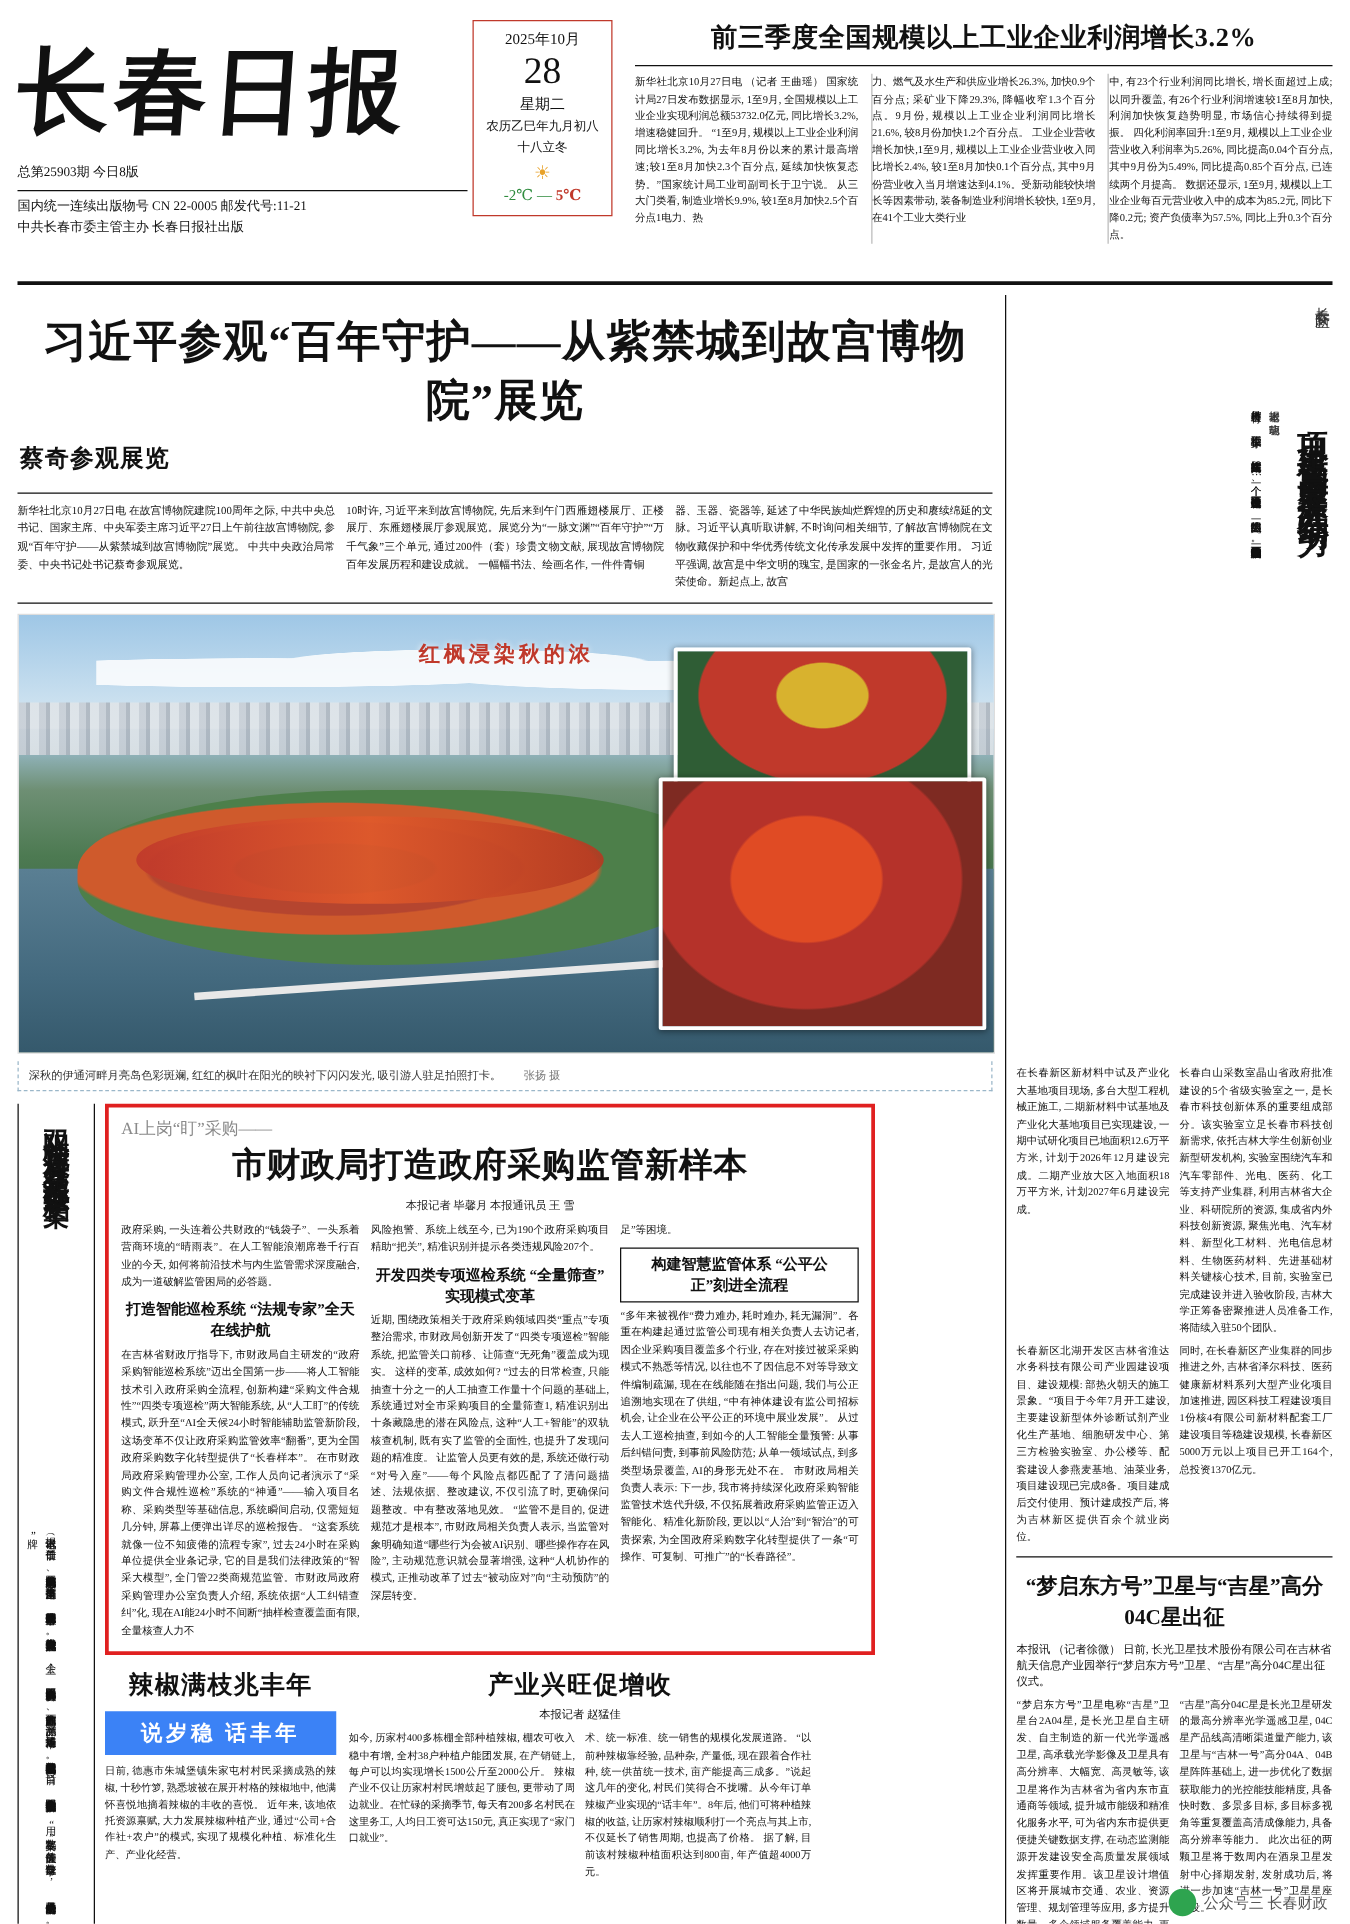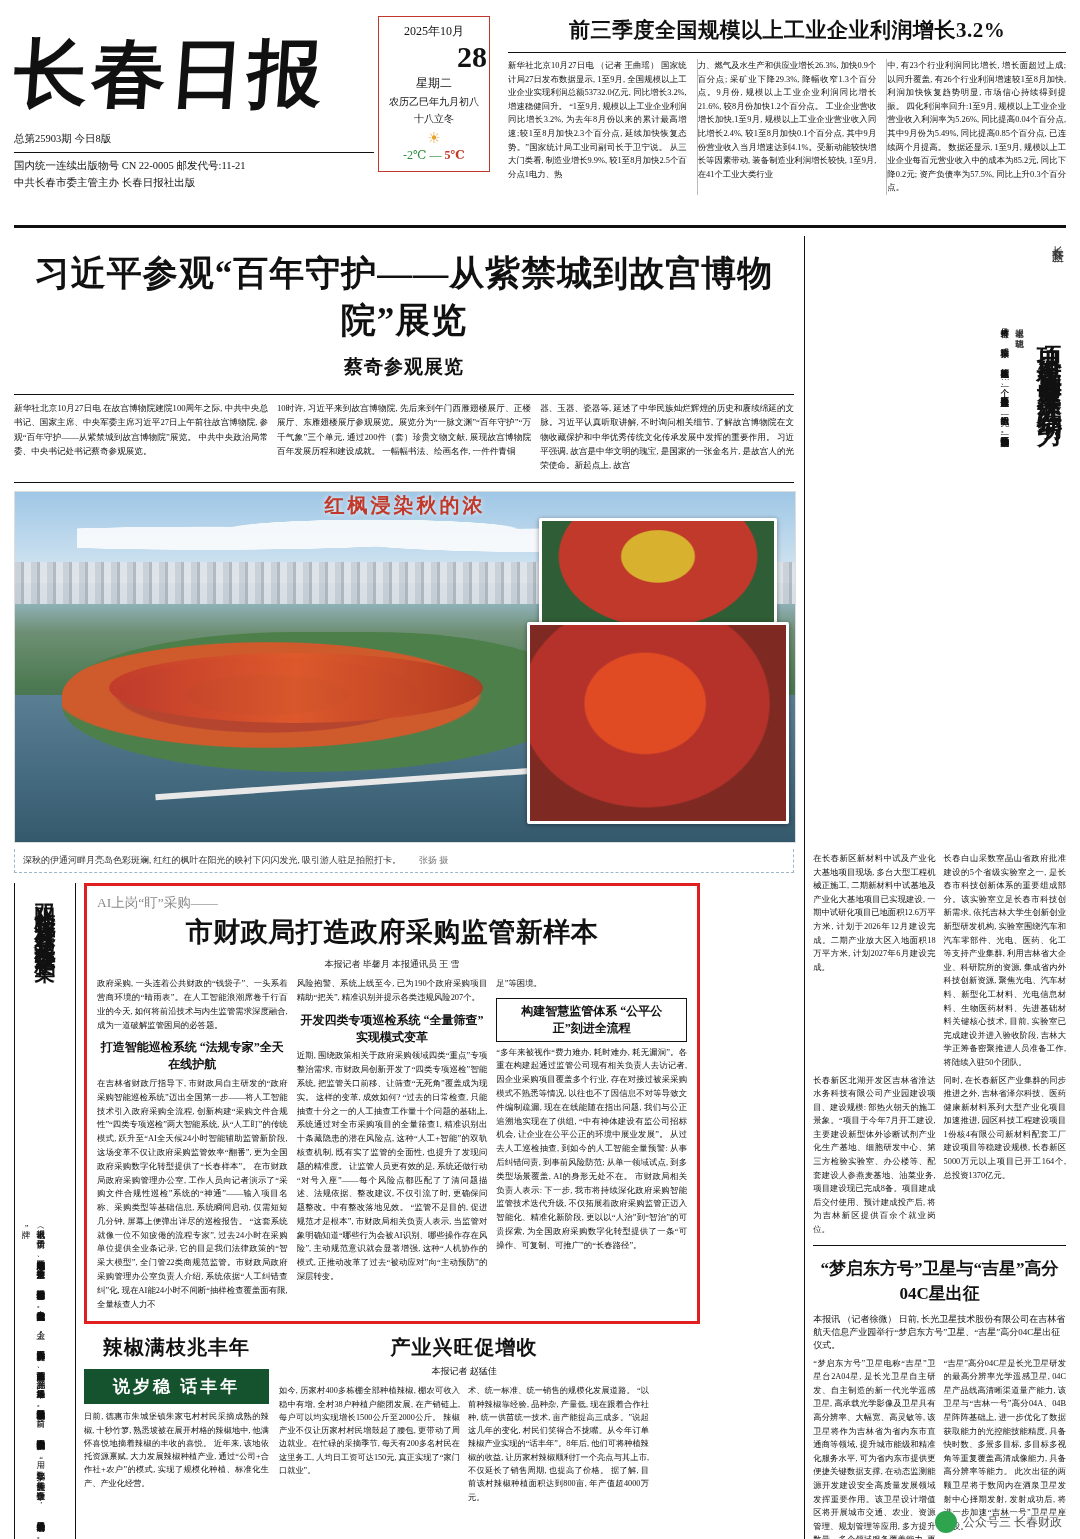--- a/index.html
+++ b/index.html
@@ -23,21 +23,21 @@
     transform:skewX(-4deg);
   }
   .mast-meta{font-size:10.5px;line-height:1.7;margin-top:16px;color:#111;}
   .mast-meta .rule{border-top:1px solid #111;margin:4px 0;}
 
   .datebox{
     width:112px;border:1px solid #c0392b;margin:6px 6px 0 4px;
     text-align:center;padding:6px 2px 8px;box-sizing:border-box;
   }
   .datebox .ymd{font-size:12px;margin-bottom:2px;}
-  .datebox .day{font-size:30px;font-weight:bold;line-height:1;margin:2px 0 3px;text-align:right;}
+  .datebox .day{font-size:30px;font-weight:normal;line-height:1;margin:2px 0 3px;}
   .datebox .wk{font-size:12px;}
   .datebox .lunar{font-size:10px;line-height:1.5;margin-top:2px;}
   .datebox .sun{color:#e8a22a;font-size:15px;margin:3px 0 1px;}
   .datebox .temp{font-size:12px;color:#2e8b3d;}
   .datebox .temp b{color:#c0392b;}
 
   .mast-right{flex:1;padding-left:12px;}
   .headline-top{
     font-size:21px;font-weight:bold;text-align:center;letter-spacing:0.5px;
     padding:6px 0 8px;border-bottom:1px solid #111;
@@ -45,21 +45,21 @@
   .top-cols{display:flex;gap:10px;padding-top:6px;}
   .top-cols .col{flex:1;font-size:8.4px;line-height:1.62;text-align:justify;}
   .vline{border-left:1px solid #bbb;}
 
   
   .mainhead{padding:14px 2px 6px;}
   .mainhead h1{
     margin:0;text-align:center;font-size:35px;font-weight:bold;letter-spacing:1px;
   }
   .mainhead .sub{
-    text-align:center;font-size:19px;font-weight:bold;margin-top:10px;letter-spacing:1px;
+    font-size:19px;font-weight:bold;margin-top:10px;letter-spacing:1px;
   }
   .rule-thin{border-top:1px solid #111;margin:8px 0 0;}
 
   
   .body-grid{display:flex;gap:10px;margin-top:8px;}
   .left-zone{width:790px;}
   .right-zone{width:256px;border-left:1px solid #111;padding-left:8px;}
 
   .news-cols{display:flex;gap:9px;padding-top:6px;}
   .news-cols .col{flex:1;font-size:8.6px;line-height:1.66;text-align:justify;}
@@ -86,22 +86,22 @@
      border-radius:48% 42% 55% 50%;
      background:radial-gradient(ellipse at 40% 45%,#7a3b2e 0 18%,#b5452f 19% 34%,#cf5a2c 35% 48%,#4d7f4a 49% 100%);}
   .photo-main .redbelt{position:absolute;top:46%;left:12%;width:48%;height:20%;
      border-radius:50%;background:linear-gradient(90deg,#c0392b,#e05a2b,#b33a22);opacity:.92;}
   .photo-main .trees{position:absolute;top:30%;right:4%;width:30%;height:28%;
      background:radial-gradient(circle at 30% 50%,#2f5d35 0 20%,transparent 21%),
                 radial-gradient(circle at 60% 40%,#3a6b3c 0 18%,transparent 19%),
                 radial-gradient(circle at 80% 65%,#27502d 0 22%,transparent 23%);}
   .photo-main .bridge{position:absolute;bottom:16%;left:18%;width:52%;height:6px;background:#e8e8e8;transform:rotate(-4deg);}
   .photo-title{
-    position:absolute;top:0;left:50%;transform:translateX(-50%);
-    font-size:20px;font-weight:bold;color:#c0392b;letter-spacing:3px;
+    position:absolute;top:20px;left:50%;transform:translateX(-50%);
+    font-size:17px;font-weight:bold;color:#c0392b;letter-spacing:3px;
     text-shadow:0 0 5px rgba(255,255,255,.85);
   }
   .inset{
     position:absolute;border:3px solid #fff;box-shadow:0 1px 5px rgba(0,0,0,.4);
     overflow:hidden;border-radius:2px;
   }
   .inset.one{right:18px;top:26px;width:232px;height:118px;
     background:radial-gradient(ellipse at 50% 30%,#d8b22e 0 22%,#c0392b 23% 60%,#2f5d35 61% 100%);}
   .inset.two{right:6px;top:130px;width:256px;height:196px;
     background:radial-gradient(ellipse at 45% 40%,#e04b24 0 30%,#b5322a 31% 62%,#7e2a22 63% 100%);}
@@ -135,21 +135,21 @@
   .rb-cols .col{flex:1;font-size:8.4px;line-height:1.64;text-align:justify;}
   .sub-h{font-size:12px;font-weight:bold;text-align:center;margin:7px 0 4px;line-height:1.4;}
   .sub-h.box{border:1px solid #111;padding:4px 16px;}
 
   
   .strip{display:flex;gap:10px;margin-top:10px;}
   .strip .c2{width:185px;}
   .strip .c3{width:370px;}
   .chili-title{font-size:20px;font-weight:bold;text-align:center;letter-spacing:1px;}
   .redtag{
-    background:#14532d;color:#fff;font-size:17px;font-weight:bold;text-align:center;
+    background:#3b82f6;color:#fff;font-size:17px;font-weight:bold;text-align:center;
     padding:6px 4px;letter-spacing:3px;margin:8px 0 6px;
   }
   .mini-cols{display:flex;gap:8px;}
   .mini-cols .col{flex:1;font-size:8.2px;line-height:1.62;text-align:justify;}
 
   
   .r-vert-title{
     writing-mode:vertical-rl;text-orientation:upright;font-size:25px;font-weight:bold;
     letter-spacing:5px;height:520px;margin:4px 0 0 6px;
   }

